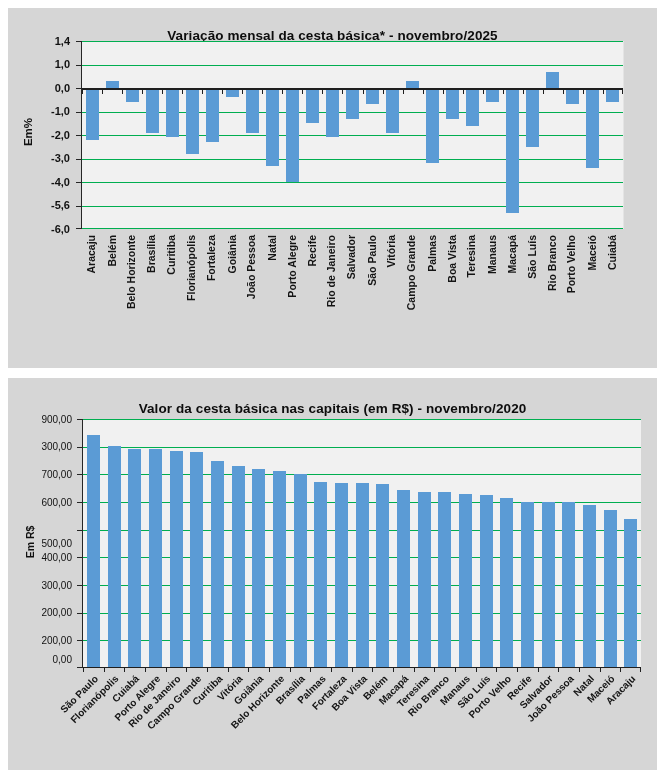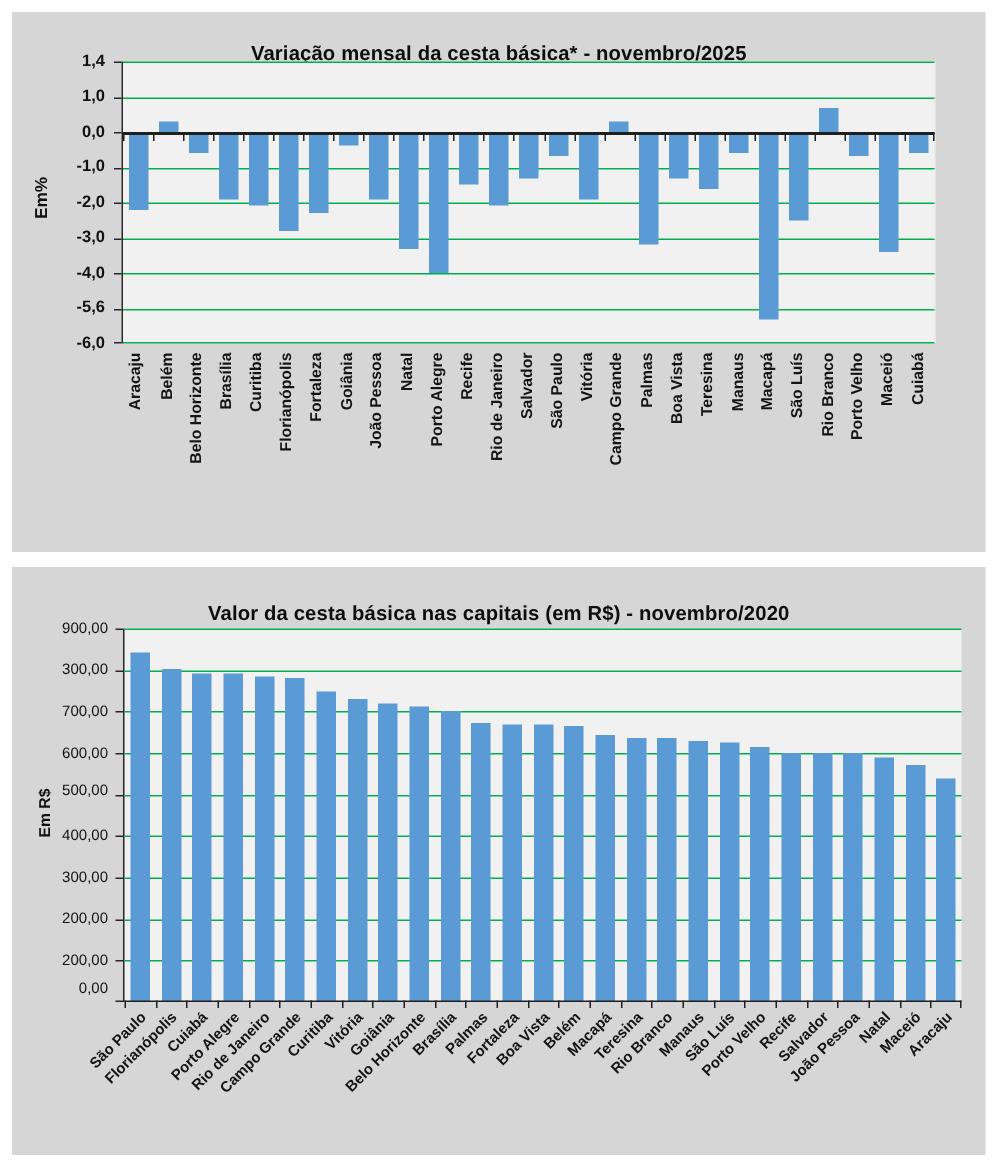--- a/index.html
+++ b/index.html
@@ -233,21 +233,21 @@
 </section>
 
 <section class="panel panel-bottom chart2">
   <h2 class="chart-title">Valor da cesta básica nas capitais (em R$) - novembro/2020</h2>
   <div class="axis-title">Em R$</div>
   <div class="yaxis">
       <div class="ytick" style="top: -6.5px; margin-left: 24px;">900,00</div>
       <div class="ytick" style="top: 21.1667px;">300,00</div>
       <div class="ytick" style="top: 48.8333px;">700,00</div>
       <div class="ytick" style="top: 76.5px;">600,00</div>
-      <div class="ytick" style="top: 102px;">500,00</div>
+      <div class="ytick" style="top: 118px;">500,00</div>
       <div class="ytick" style="top: 131.833px;">400,00</div>
       <div class="ytick" style="top: 159.5px;">300,00</div>
       <div class="ytick" style="top: 187.167px;">200,00</div>
       <div class="ytick" style="top: 214.833px;">200,00</div>
       <div class="ytick" style="top: 234px; margin-left: 36px;">0,00</div>
     </div>
   <div class="plot">
       <div class="gridline" style="top: 0px; background: rgb(0, 174, 80);"></div>
       <div class="ltick" style="top: 0px;"></div>
       <div class="gridline" style="top: 27.6667px; background: rgb(0, 174, 80);"></div>

